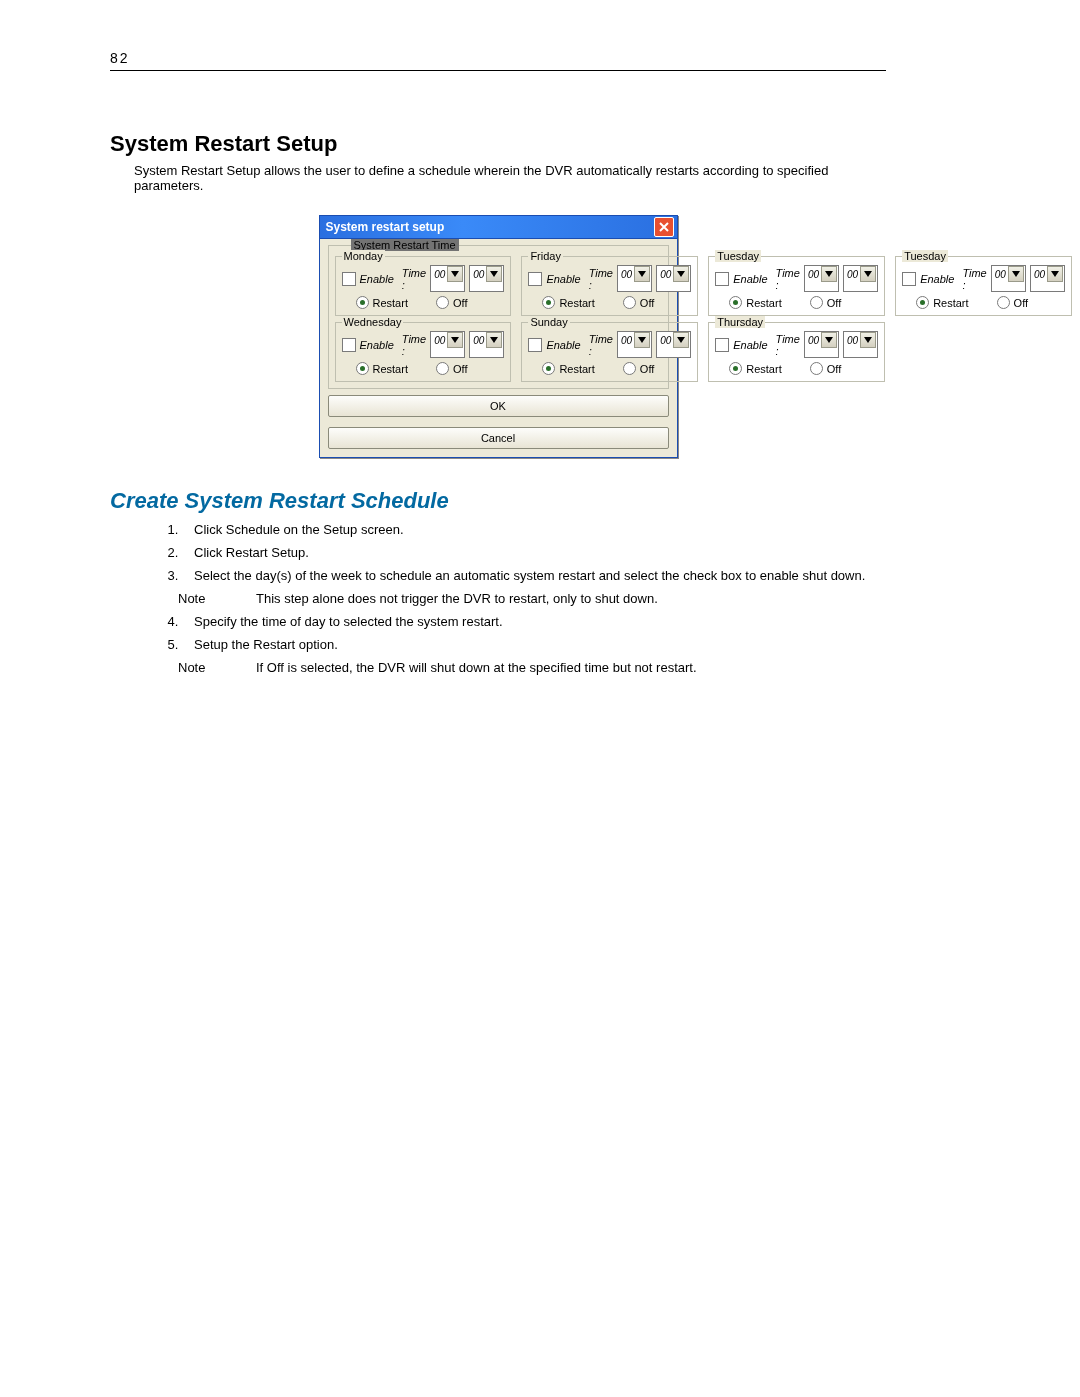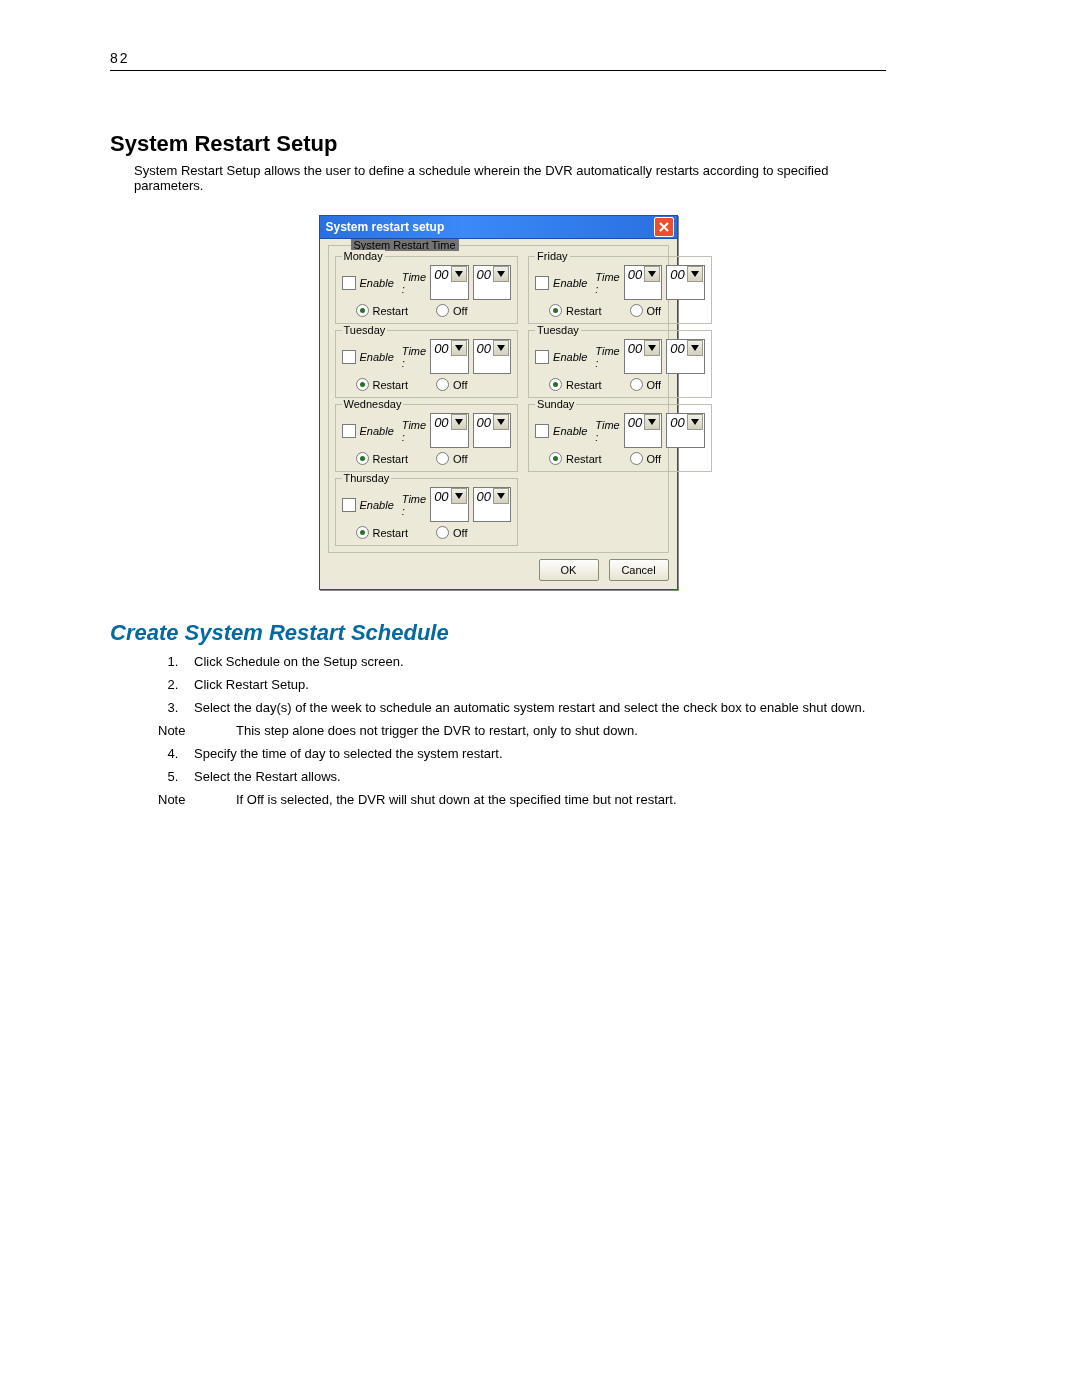--- a/index.html
+++ b/index.html
@@ -48,21 +48,21 @@
     margin: 0 0 0 48px;
     padding-left: 24px;
   }
   ol.steps li {
     margin-bottom: 8px;
     padding-left: 12px;
   }
   .note-row {
     font-size: 13px;
     display: flex;
-    margin: 8px 0 8px 48px;
+    margin: 8px 0 8px 68px;
   }
   .note-label {
     width: 78px;
     flex-shrink: 0;
   }
 
   
   .dialog-wrap {
     display: flex;
     justify-content: center;
@@ -116,21 +116,21 @@
   .groupbox > .gb-label {
     position: absolute;
     top: -7px;
     left: 22px;
     background: #737373;
     padding: 0 3px;
     font-size: 11px;
   }
   .days-grid {
     display: grid;
-    grid-template-columns: 1fr 1fr;
+    grid-template-columns: 1fr 1fr 1fr 1fr;
     column-gap: 10px;
     row-gap: 6px;
   }
   .day-box {
     border: 1px solid #bfbfb0;
     position: relative;
     padding: 8px 6px 6px 6px;
   }
   .day-box > .gb-label {
     position: absolute;
@@ -175,40 +175,41 @@
     width: 5px; height: 5px;
     background: #2a6f2a;
     border-radius: 50%;
   }
   .time-select {
     display: inline-flex;
     align-items: center;
     border: 1px solid #7a7a7a;
     background: #fff;
     height: 16px;
-    padding: 0 1px 17px 3px;
-    font-size: 13px;
+    padding: 0 1px 9px 3px;
+    font-size: 10px;
     text-align: right;
   }
   .time-select .arrow {
     width: 14px; height: 14px;
     margin-left: 2px;
     background: linear-gradient(#f0f0e6, #d4d0c0);
     border: 1px solid #9a9a8a;
     display: flex;
     align-items: center;
     justify-content: center;
   }
   .time-select .arrow svg { display:block; }
 
   .btnbar {
     display: flex;
     justify-content: flex-end;
     gap: 10px;
     margin-top: 6px;
+    flex-direction: column;
   }
   .winbtn {
     min-width: 58px;
     height: 20px;
     font-size: 11px;
     background: linear-gradient(#fdfdfb, #e8e4d4);
     border: 1px solid #8a8a7a;
     border-radius: 2px;
     display: flex;
     align-items: center;
@@ -495,19 +496,19 @@
     <li>Click Schedule on the Setup screen.</li>
     <li>Click Restart Setup.</li>
     <li>Select the day(s) of the week to schedule an automatic system restart and select the check box to enable shut down.</li>
   </ol>
   <div class="note-row">
     <span class="note-label">Note</span>
     <span>This step alone does not trigger the DVR to restart, only to shut down.</span>
   </div>
   <ol class="steps" start="4">
     <li>Specify the time of day to selected the system restart.</li>
-    <li>Select the Restart allows.</li>
+    <li>Setup the Restart option.</li>
   </ol>
   <div class="note-row">
     <span class="note-label">Note</span>
     <span>If Off is selected, the DVR will shut down at the specified time but not restart.</span>
   </div>
 </div>
 
 </body></html>

